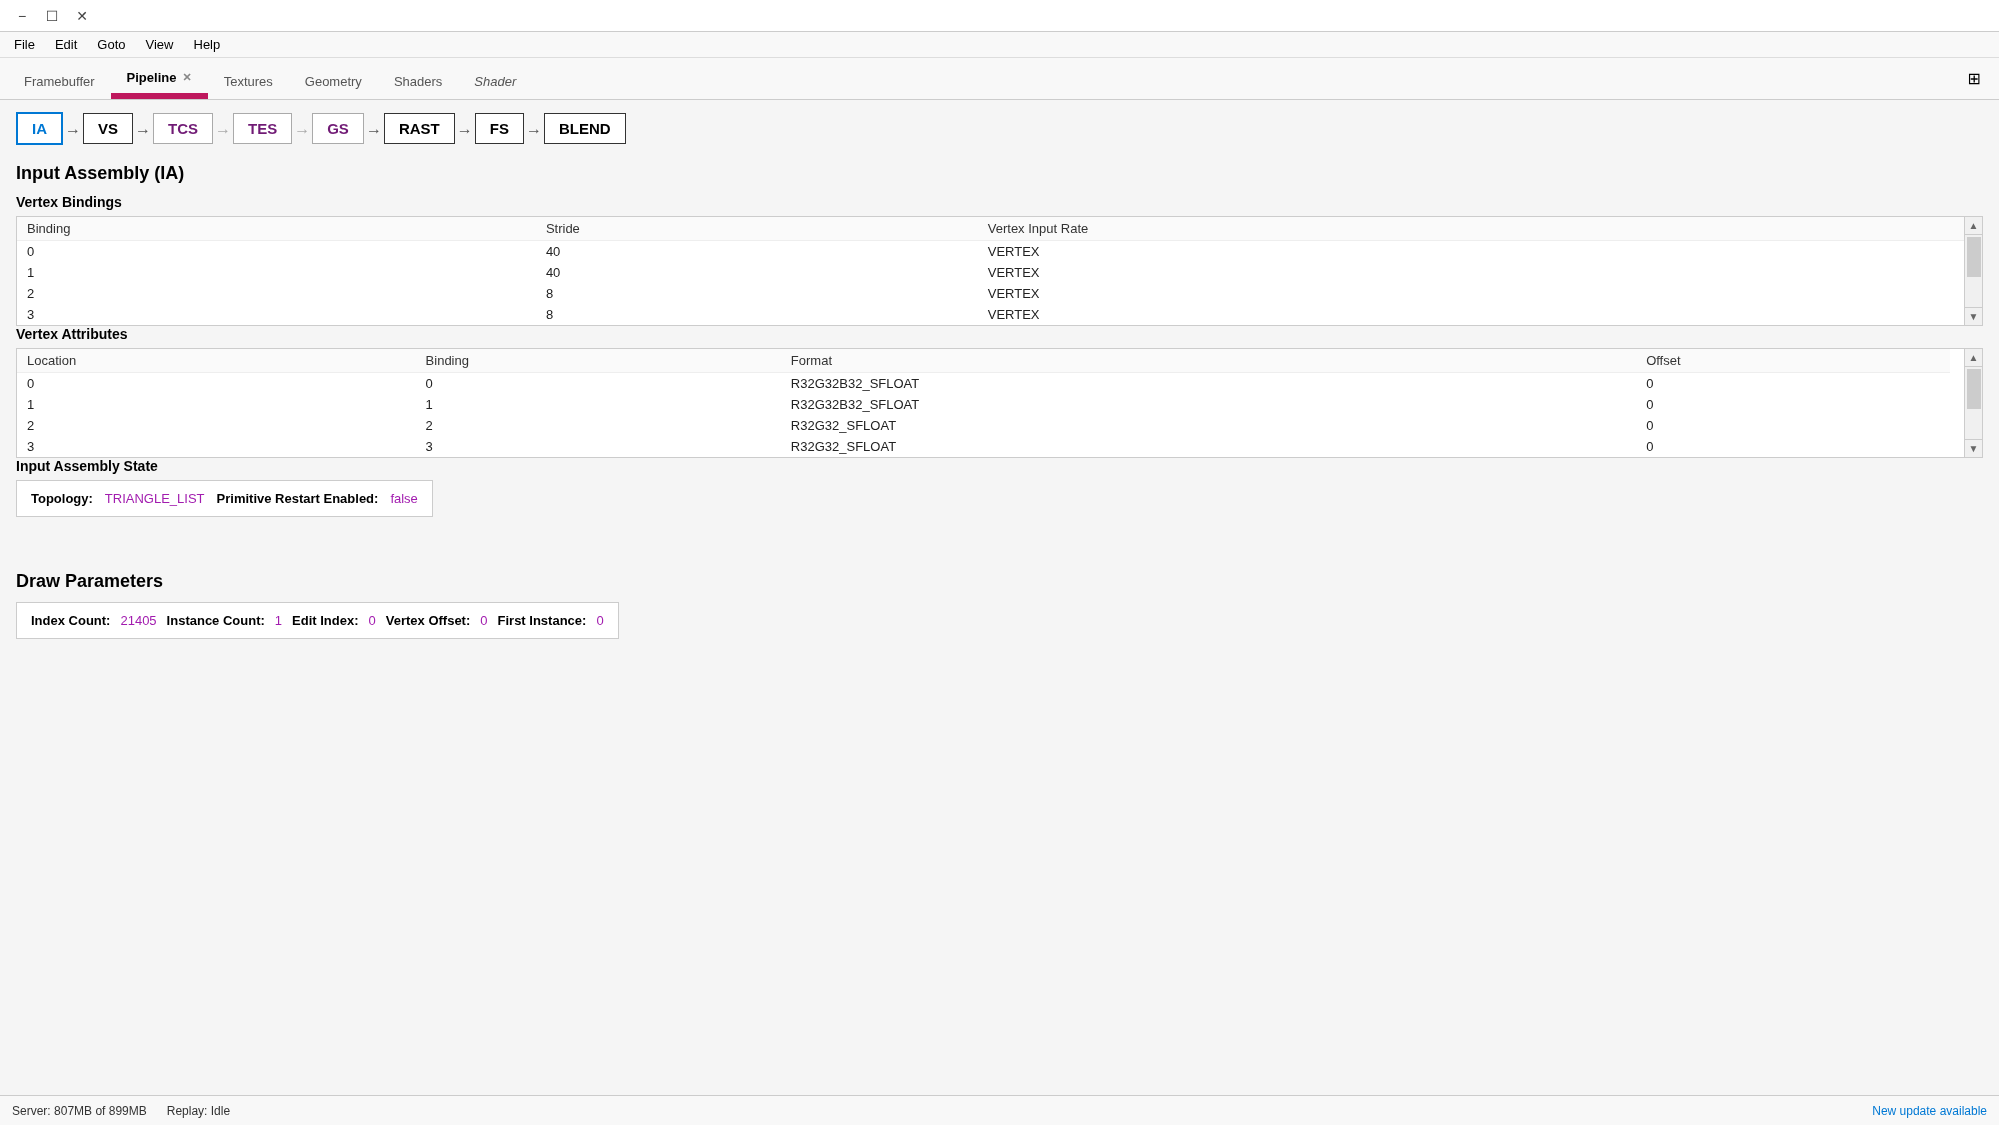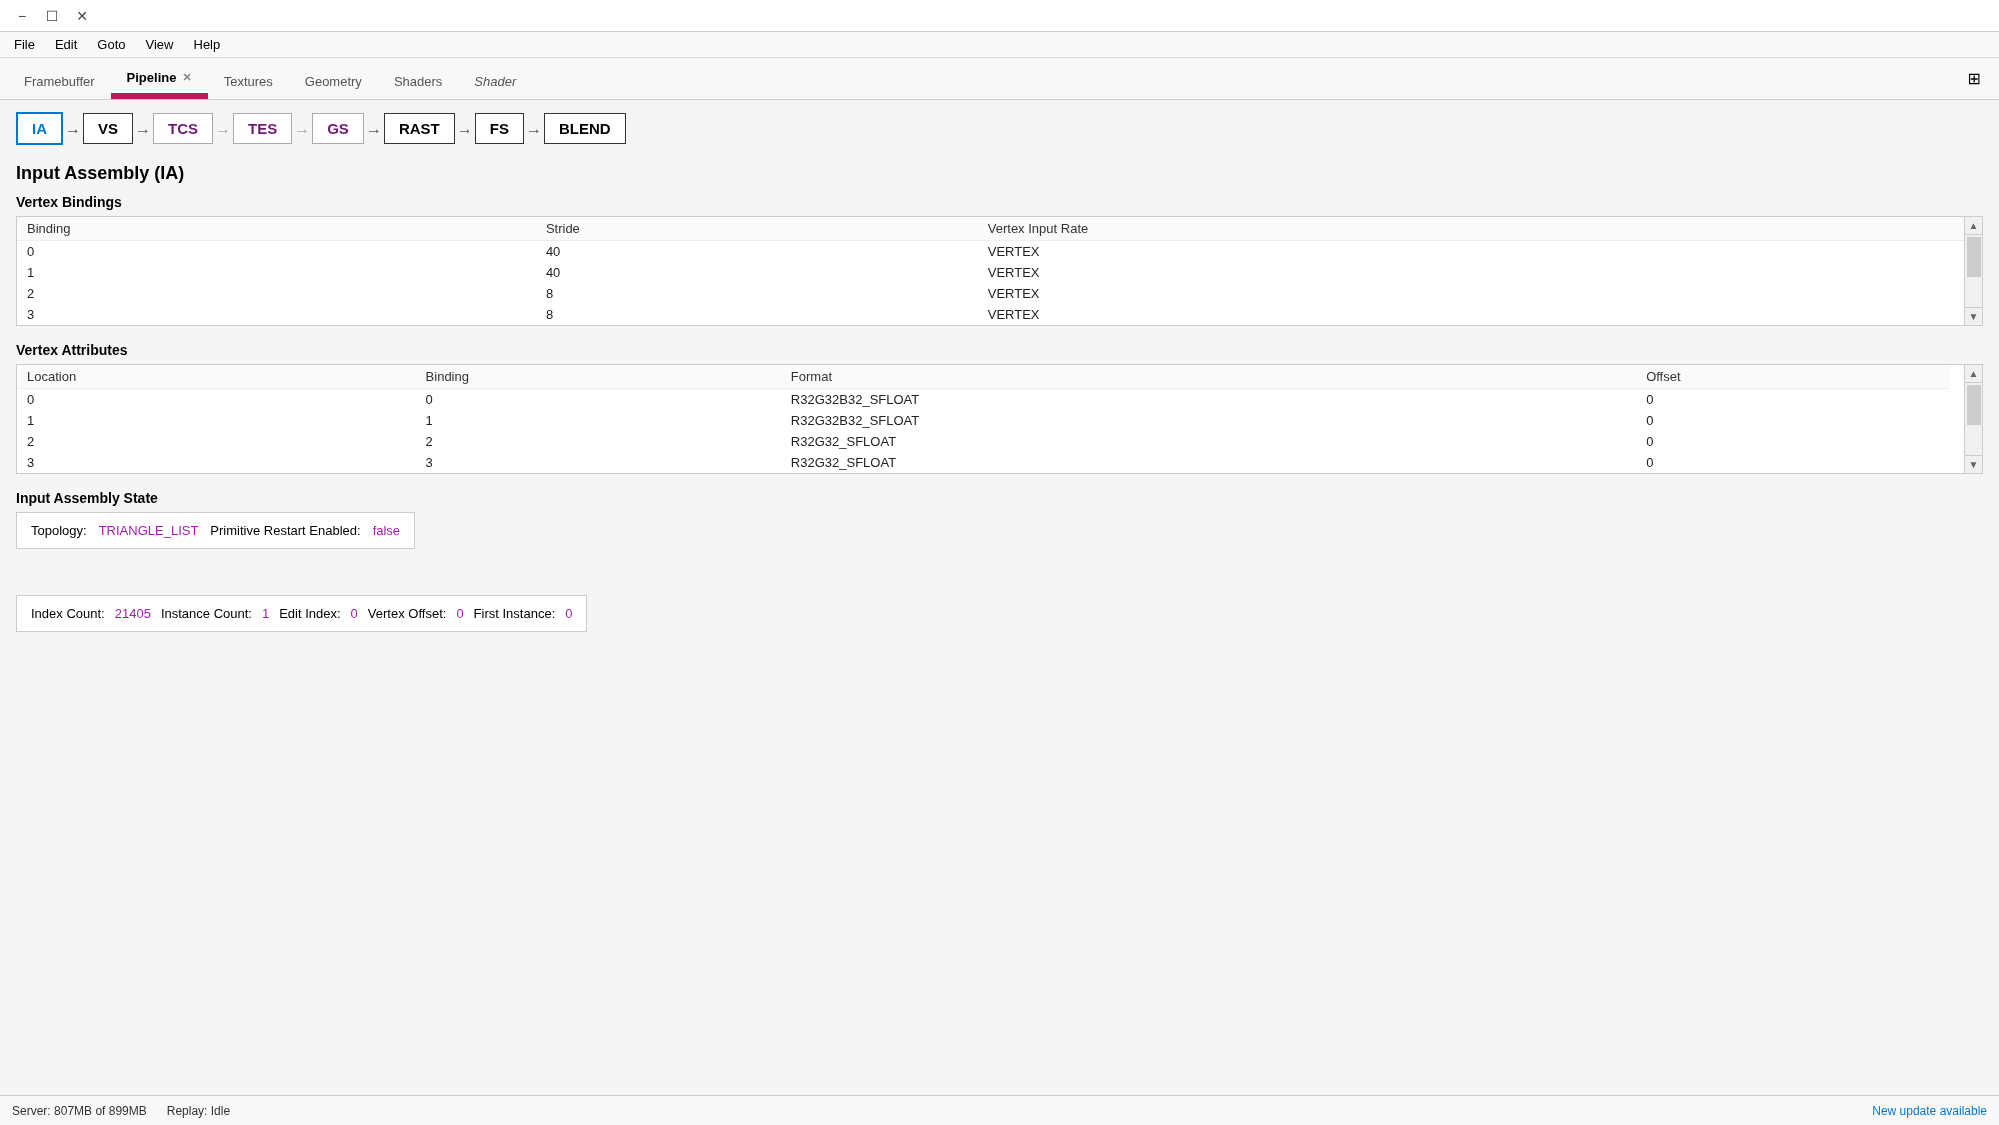--- a/index.html
+++ b/index.html
@@ -139,21 +139,20 @@
       margin-top: 8px;
     }
     .subsection-title {
       font-size: 14px;
       font-weight: bold;
       margin-bottom: 6px;
     }
     .table-container {
       border: 1px solid #ccc;
       background: #fff;
-      margin-bottom: 16px;
       position: relative;
     }
     table {
       width: 100%;
       border-collapse: collapse;
       font-size: 13px;
     }
     th {
       text-align: left;
       padding: 4px 10px;
@@ -200,21 +199,21 @@
       border: 1px solid #ccc;
       background: #fff;
       padding: 10px 14px;
       margin-bottom: 16px;
       display: inline-flex;
       align-items: center;
       gap: 12px;
       flex-wrap: wrap;
     }
     .state-label {
-      font-weight: normal;
+      font-weight: bold;
       text-align: center;
     }
     .state-value {
       color: #a21caf;
     }
     .params-box {
       border: 1px solid #ccc;
       background: #fff;
       padding: 10px 14px;
       display: inline-flex;
@@ -399,20 +398,21 @@
   <div class="state-box">
     <span class="state-label">Topology:</span>
     <span class="state-value">TRIANGLE_LIST</span>
     <span class="state-label">Primitive Restart Enabled:</span>
     <span class="state-value">false</span>
   </div>
 
   <div style="height:30px;"></div>
 
   
+  <div class="section-title">Draw Parameters</div>
   <div class="params-box">
     <span class="state-label">Index Count:</span>
     <span class="state-value">21405</span>
     <span class="state-label">Instance Count:</span>
     <span class="state-value">1</span>
     <span class="state-label">Edit Index:</span>
     <span class="state-value">0</span>
     <span class="state-label">Vertex Offset:</span>
     <span class="state-value">0</span>
     <span class="state-label">First Instance:</span>

